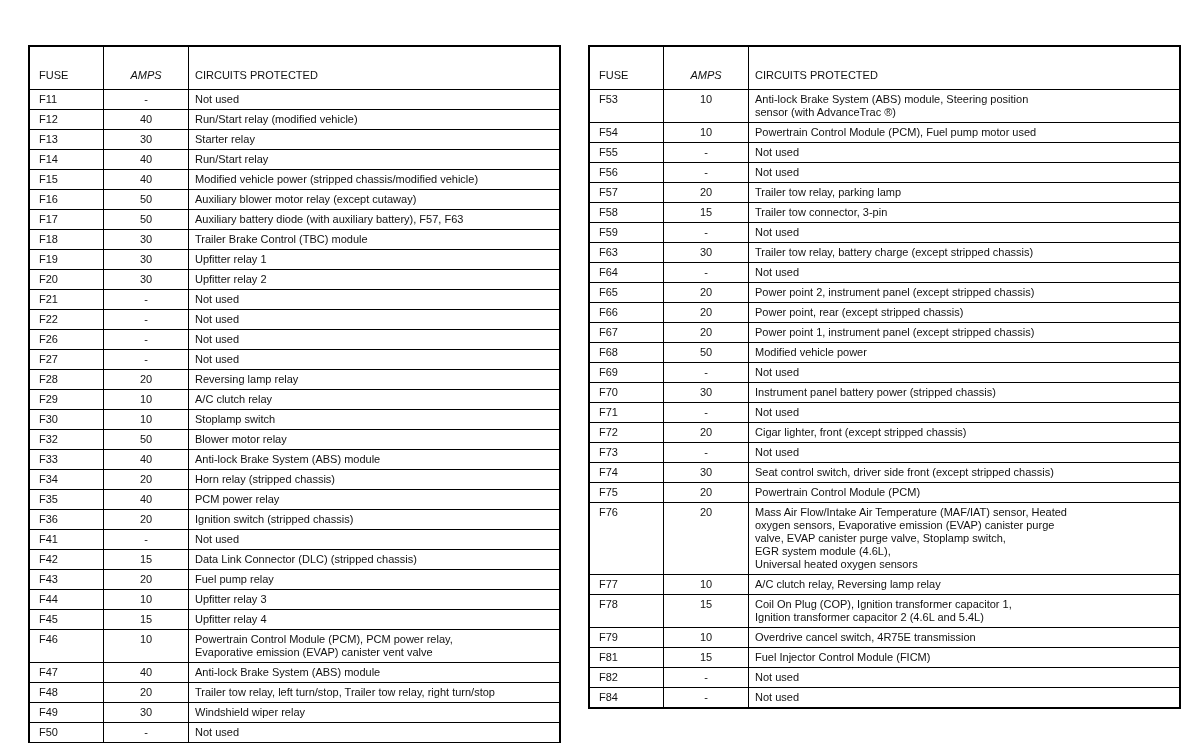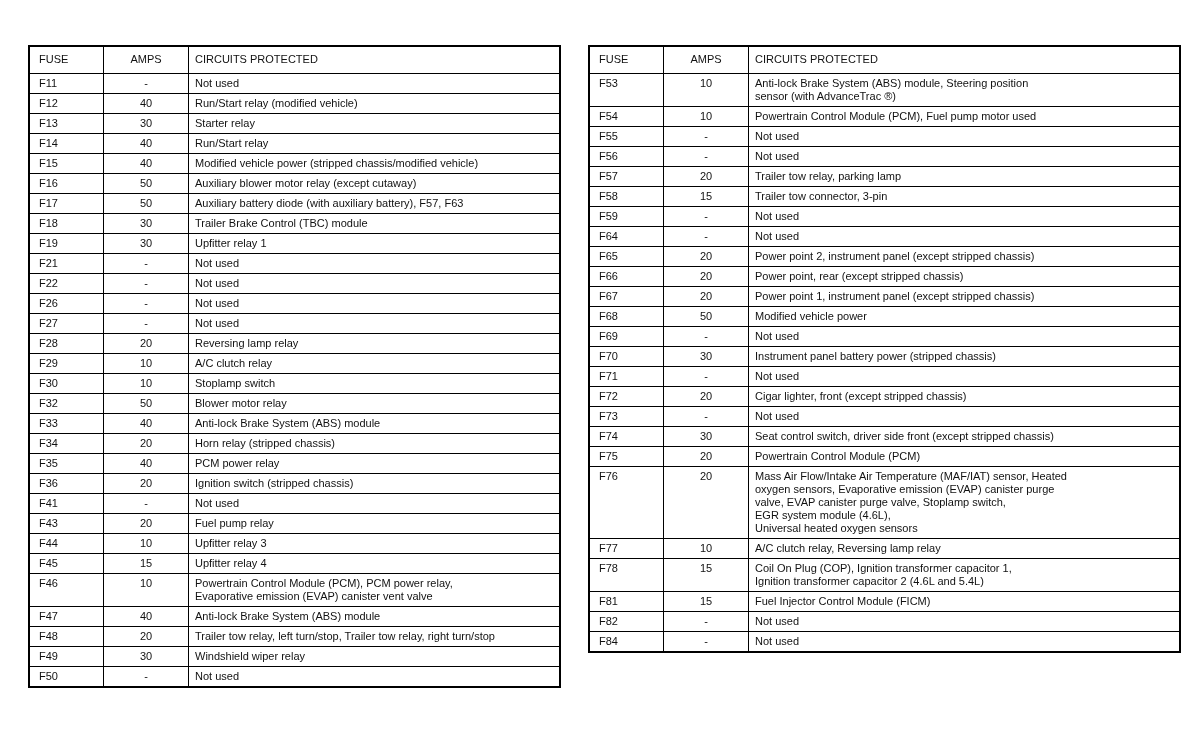--- a/index.html
+++ b/index.html
@@ -25,29 +25,29 @@
   table.fuse-table td {
     border: 1px solid #000000;
     font-size: 11px;
     line-height: 13px;
     padding: 3px 6px;
     vertical-align: top;
     overflow: hidden;
   }
   table.fuse-table th {
     font-weight: normal;
-    padding-top: 6px;
+    padding-top: 22px;
     padding-bottom: 7px;
     vertical-align: middle;
     text-align: left;
   }
   table.fuse-table .col0 { width: 58px; text-align: left; padding-left: 9px; }
   table.fuse-table .col1 { width: 72px; text-align: center; }
   table.fuse-table .col2 { text-align: left; white-space: pre-line; }
-  table.fuse-table th.col1 { text-align: center; }
+  table.fuse-table th.col1 { text-align: center; font-style: italic; }
   table.fuse-table td { height: 12px; }
   #fuse-table-left  { left: 28px;  top: 45px; width: 533px; }
   #fuse-table-right { left: 588px; top: 45px; width: 593px; }
 </style>
 </head>
 <body>
 
 <table class="fuse-table" id="fuse-table-left">
   <thead>
     <tr>
@@ -96,20 +96,25 @@
         <td class="col0">F18</td>
         <td class="col1">30</td>
         <td class="col2">Trailer Brake Control (TBC) module</td>
       </tr>
       <tr>
         <td class="col0">F19</td>
         <td class="col1">30</td>
         <td class="col2">Upfitter relay 1</td>
       </tr>
       <tr>
+        <td class="col0">F20</td>
+        <td class="col1">30</td>
+        <td class="col2">Upfitter relay 2</td>
+      </tr>
+      <tr>
         <td class="col0">F21</td>
         <td class="col1">-</td>
         <td class="col2">Not used</td>
       </tr>
       <tr>
         <td class="col0">F22</td>
         <td class="col1">-</td>
         <td class="col2">Not used</td>
       </tr>
       <tr>
@@ -159,20 +164,25 @@
       </tr>
       <tr>
         <td class="col0">F36</td>
         <td class="col1">20</td>
         <td class="col2">Ignition switch (stripped chassis)</td>
       </tr>
       <tr>
         <td class="col0">F41</td>
         <td class="col1">-</td>
         <td class="col2">Not used</td>
+      </tr>
+      <tr>
+        <td class="col0">F42</td>
+        <td class="col1">15</td>
+        <td class="col2">Data Link Connector (DLC) (stripped chassis)</td>
       </tr>
       <tr>
         <td class="col0">F43</td>
         <td class="col1">20</td>
         <td class="col2">Fuel pump relay</td>
       </tr>
       <tr>
         <td class="col0">F44</td>
         <td class="col1">10</td>
         <td class="col2">Upfitter relay 3</td>
@@ -250,20 +260,25 @@
         <td class="col0">F58</td>
         <td class="col1">15</td>
         <td class="col2">Trailer tow connector, 3-pin</td>
       </tr>
       <tr>
         <td class="col0">F59</td>
         <td class="col1">-</td>
         <td class="col2">Not used</td>
       </tr>
       <tr>
+        <td class="col0">F63</td>
+        <td class="col1">30</td>
+        <td class="col2">Trailer tow relay, battery charge (except stripped chassis)</td>
+      </tr>
+      <tr>
         <td class="col0">F64</td>
         <td class="col1">-</td>
         <td class="col2">Not used</td>
       </tr>
       <tr>
         <td class="col0">F65</td>
         <td class="col1">20</td>
         <td class="col2">Power point 2, instrument panel (except stripped chassis)</td>
       </tr>
       <tr>
@@ -330,20 +345,25 @@
         <td class="col1">10</td>
         <td class="col2">A/C clutch relay, Reversing lamp relay</td>
       </tr>
       <tr>
         <td class="col0">F78</td>
         <td class="col1">15</td>
         <td class="col2">Coil On Plug (COP), Ignition transformer capacitor 1,
 Ignition transformer capacitor 2 (4.6L and 5.4L)</td>
       </tr>
       <tr>
+        <td class="col0">F79</td>
+        <td class="col1">10</td>
+        <td class="col2">Overdrive cancel switch, 4R75E transmission</td>
+      </tr>
+      <tr>
         <td class="col0">F81</td>
         <td class="col1">15</td>
         <td class="col2">Fuel Injector Control Module (FICM)</td>
       </tr>
       <tr>
         <td class="col0">F82</td>
         <td class="col1">-</td>
         <td class="col2">Not used</td>
       </tr>
       <tr>

